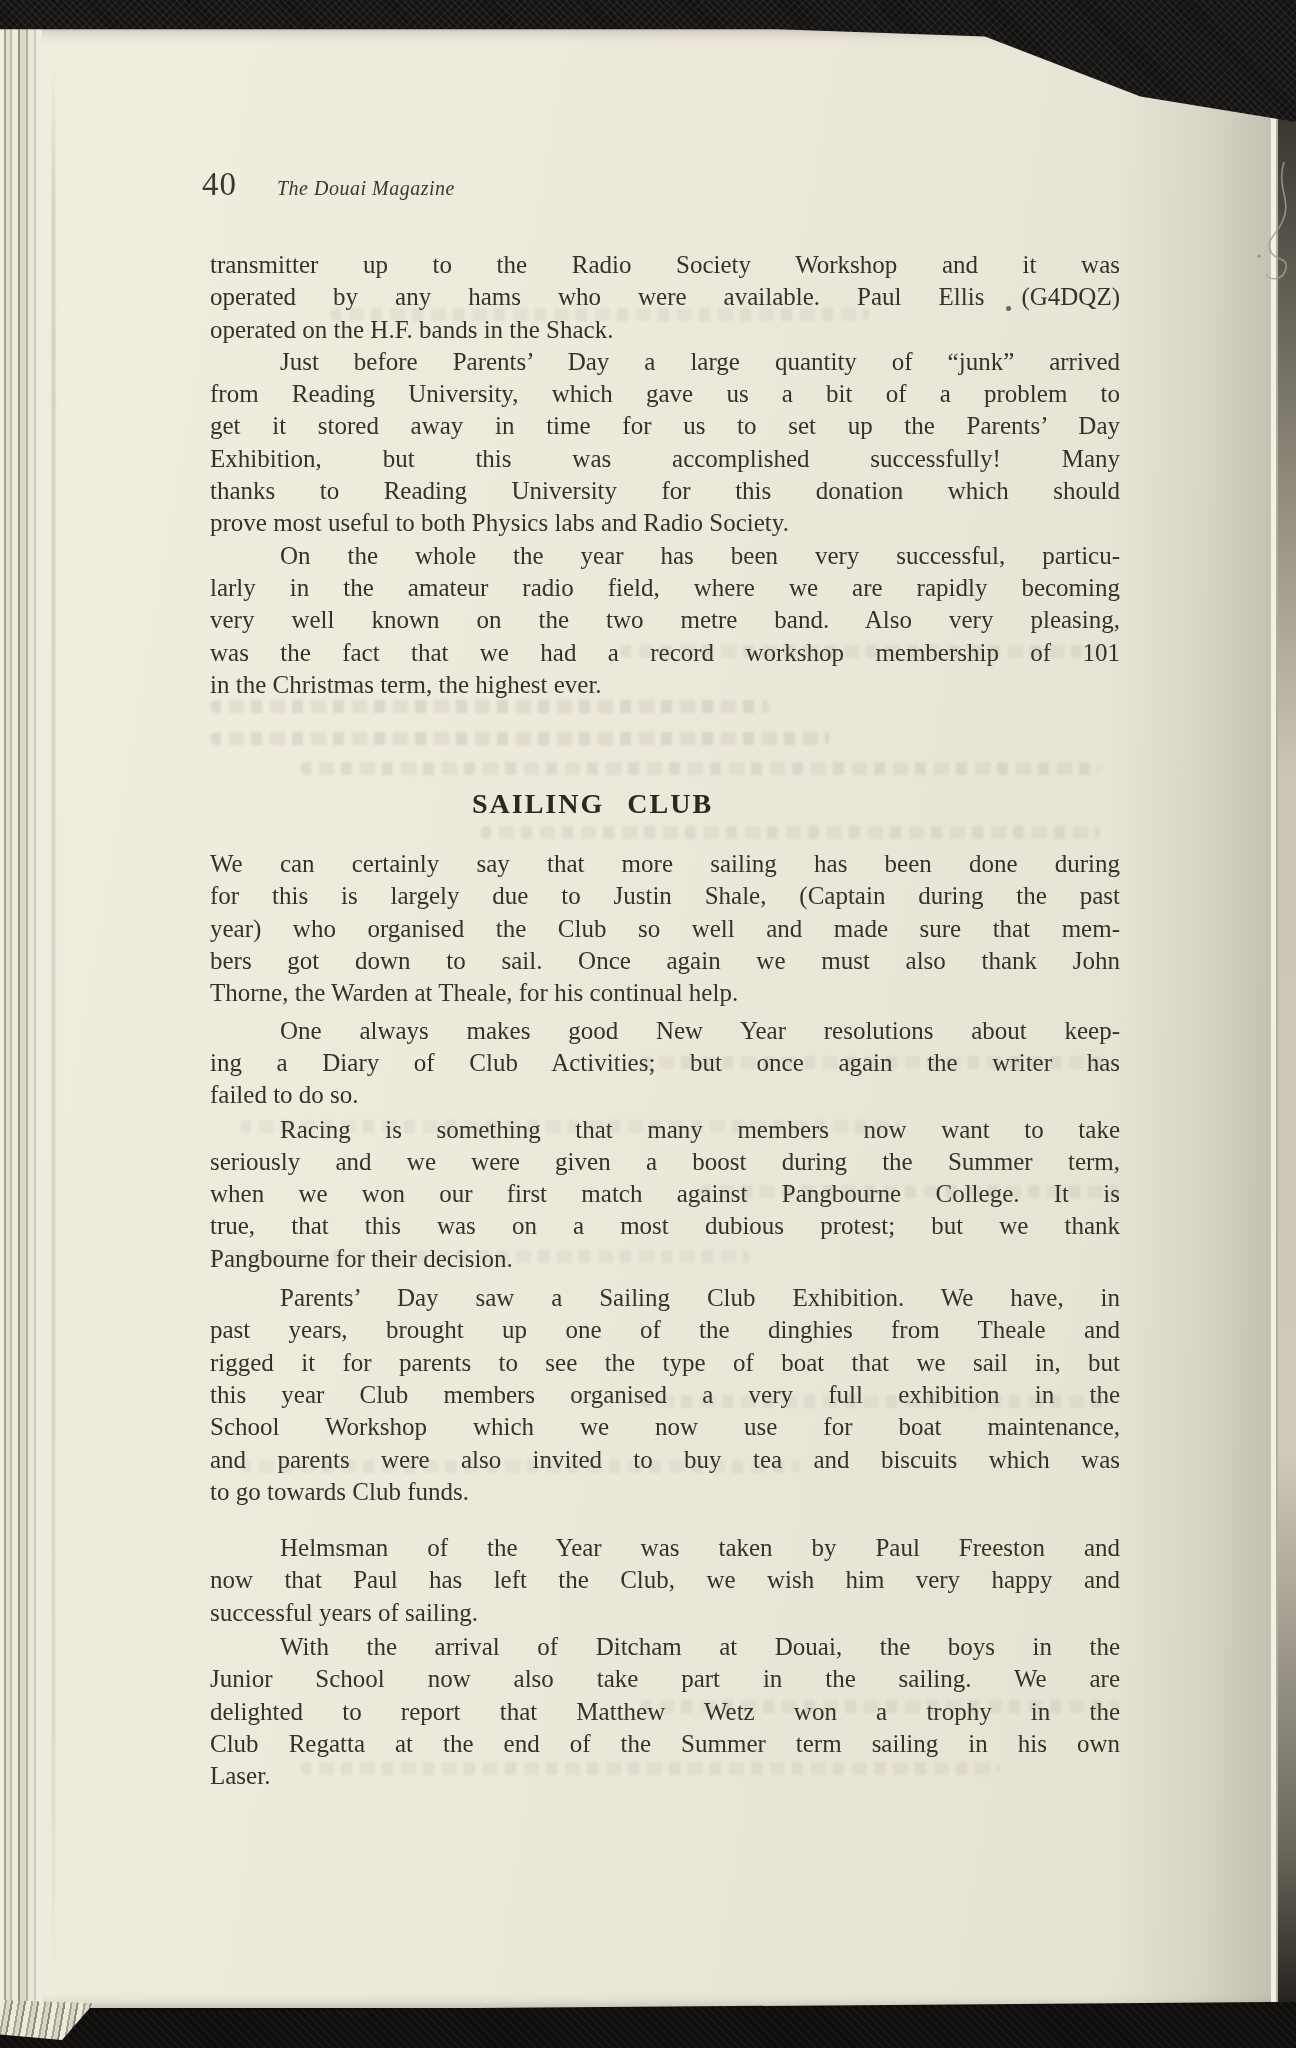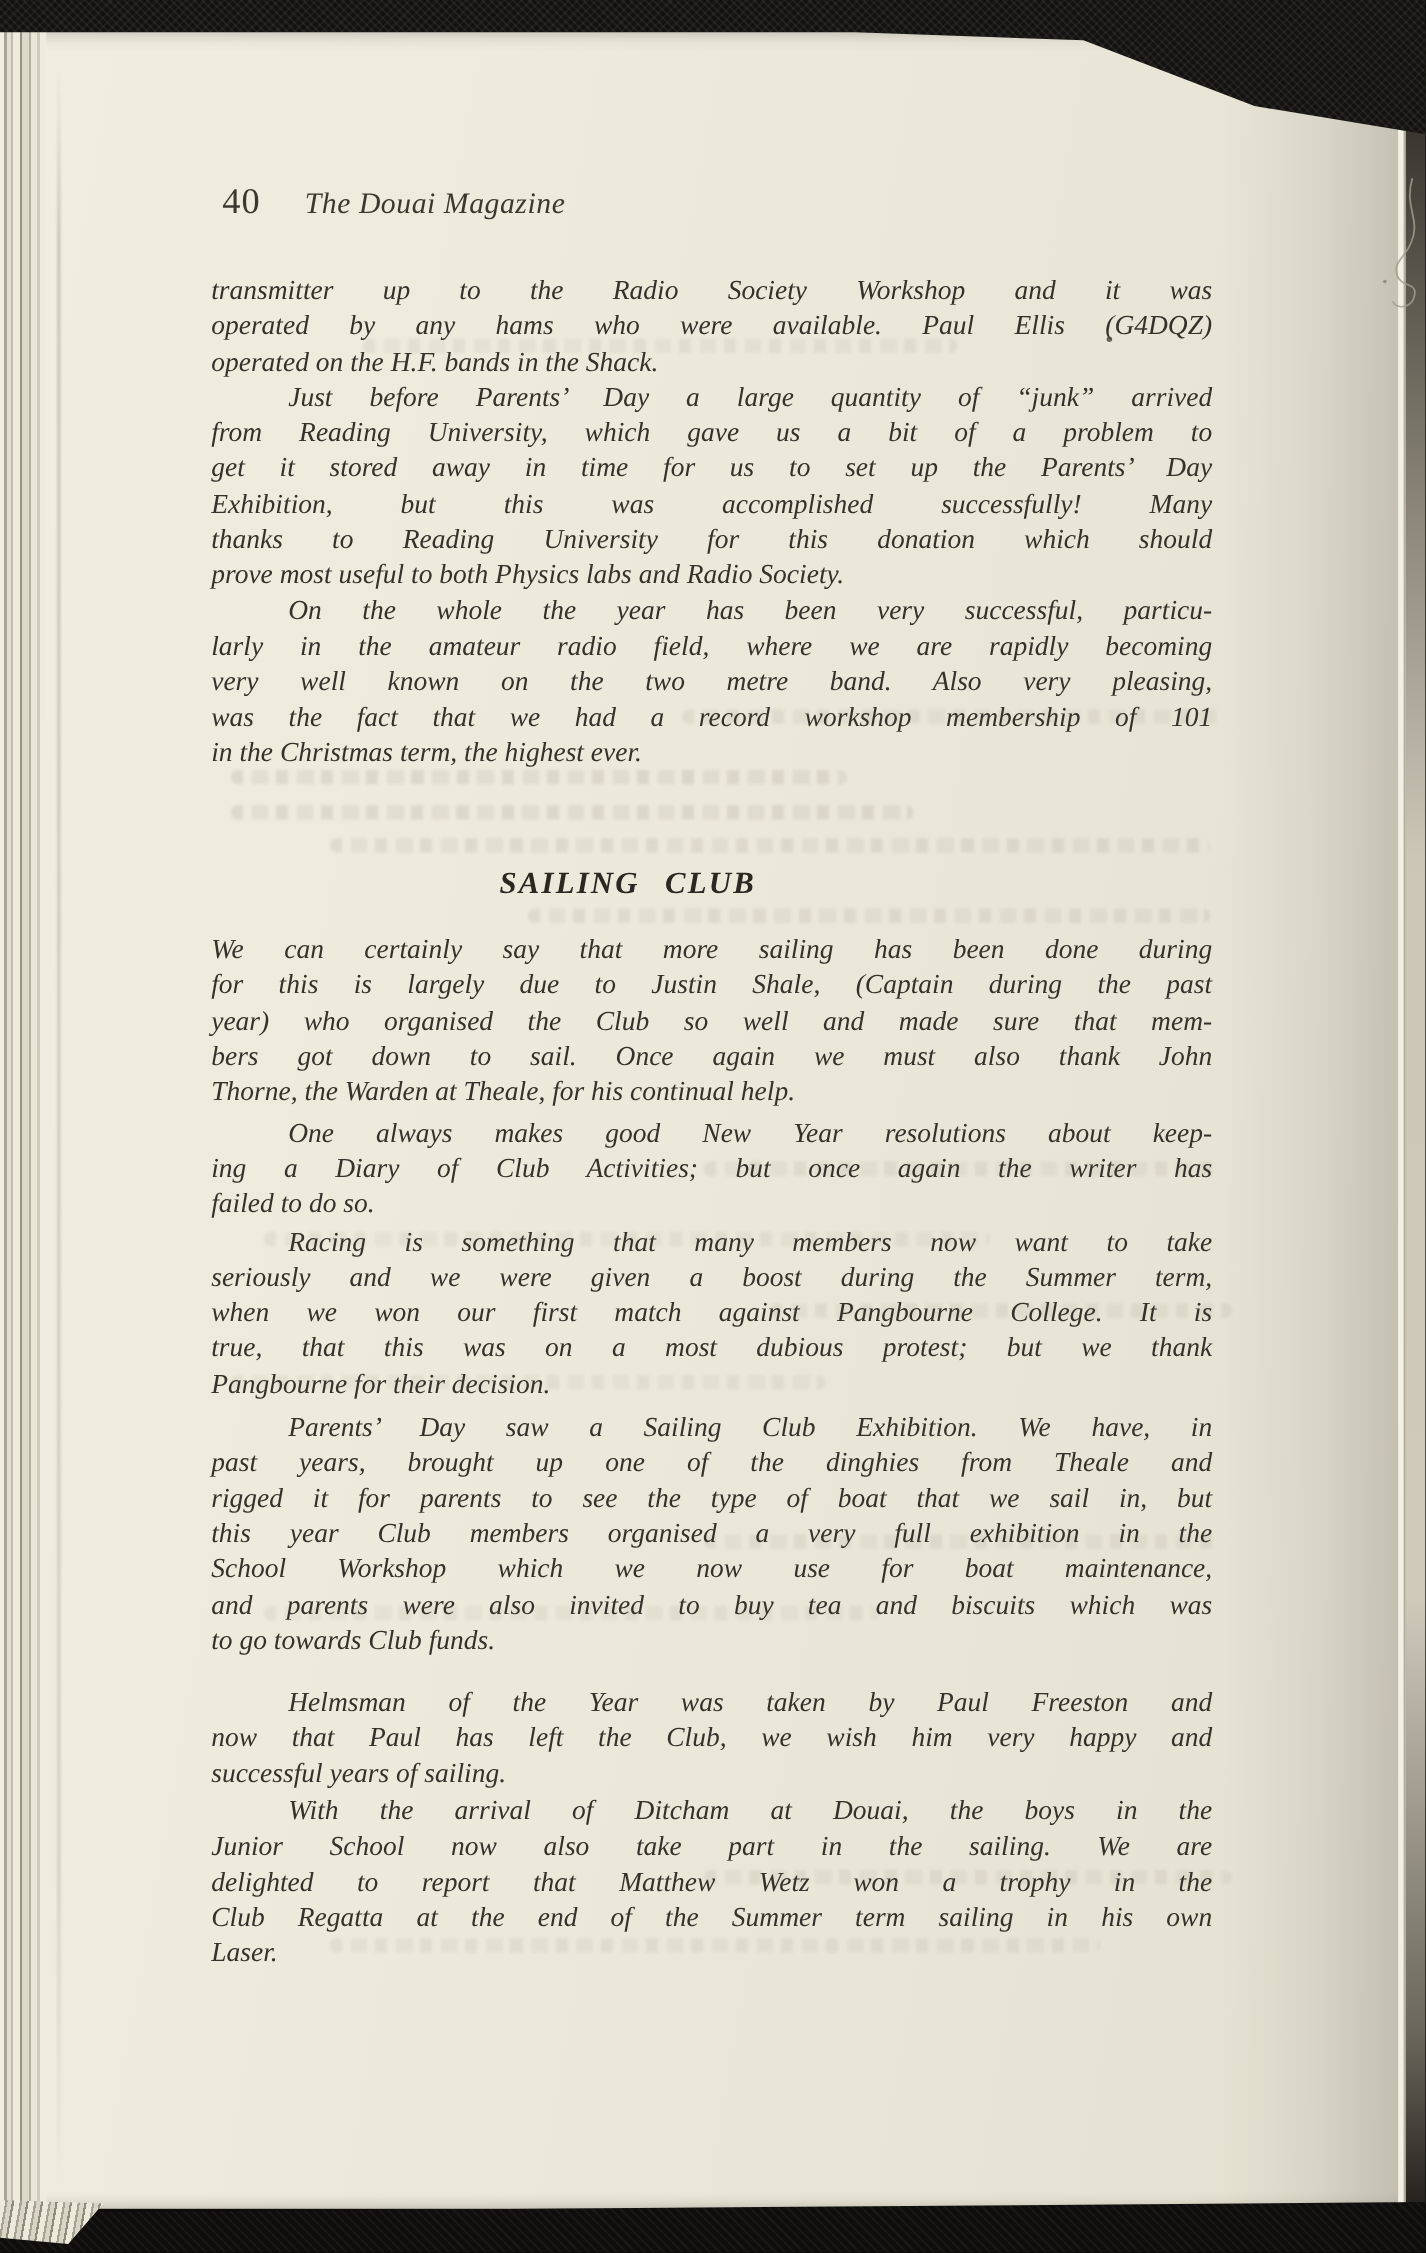--- a/index.html
+++ b/index.html
@@ -41,25 +41,25 @@
       background:#0f0e0c;
       background-image:repeating-linear-gradient(45deg,rgba(255,255,255,.04) 0 2px,rgba(0,0,0,0) 2px 6px);
       clip-path:polygon(0 24%,100% 4%,100% 100%,0 100%);}
   .corner-pages{position:absolute;left:0;top:2000px;width:94px;height:40px;z-index:9;
       background:repeating-linear-gradient(100deg,#eceadb 0 5px,#a7a292 5px 7px,#d9d5c5 7px 11px,#8f8a7a 11px 13px);
       clip-path:polygon(0 0,100% 8%,66% 100%,0 86%);}
 
   
   .running-head{position:absolute;left:202px;top:166px;z-index:4;color:#3d382f;}
   .pagenum{font-size:33px;letter-spacing:1px;}
-  .journal{font-style:italic;font-size:27px;margin-left:40px;letter-spacing:.5px;}
+  .journal{font-style:italic;font-size:20px;margin-left:40px;letter-spacing:.5px;}
 
   
-  .text-block{position:absolute;left:192px;top:249px;width:910px;z-index:4;
-      color:#36322b;font-size:25px;line-height:32.3px;font-style:italic;}
+  .text-block{position:absolute;left:210px;top:249px;width:910px;z-index:4;
+      color:#36322b;font-size:25px;line-height:32.3px;}
   .para{margin:0;}
   .line{text-align:justify;text-align-last:justify;text-justify:inter-word;white-space:normal;}
   .line.last{text-align-last:left;}
   .para.indent .line:first-child{text-indent:70px;}
   .p5{margin-top:5px;} .p6{margin-top:2px;} .p7{margin-top:7px;}
   .p8{margin-top:24px;} .p9{margin-top:2px;}
   .section-heading{margin:87px 0 28px 262px;font-size:28px;line-height:32px;font-weight:700;
       letter-spacing:2px;word-spacing:14px;color:#2b2822;}
 
   

